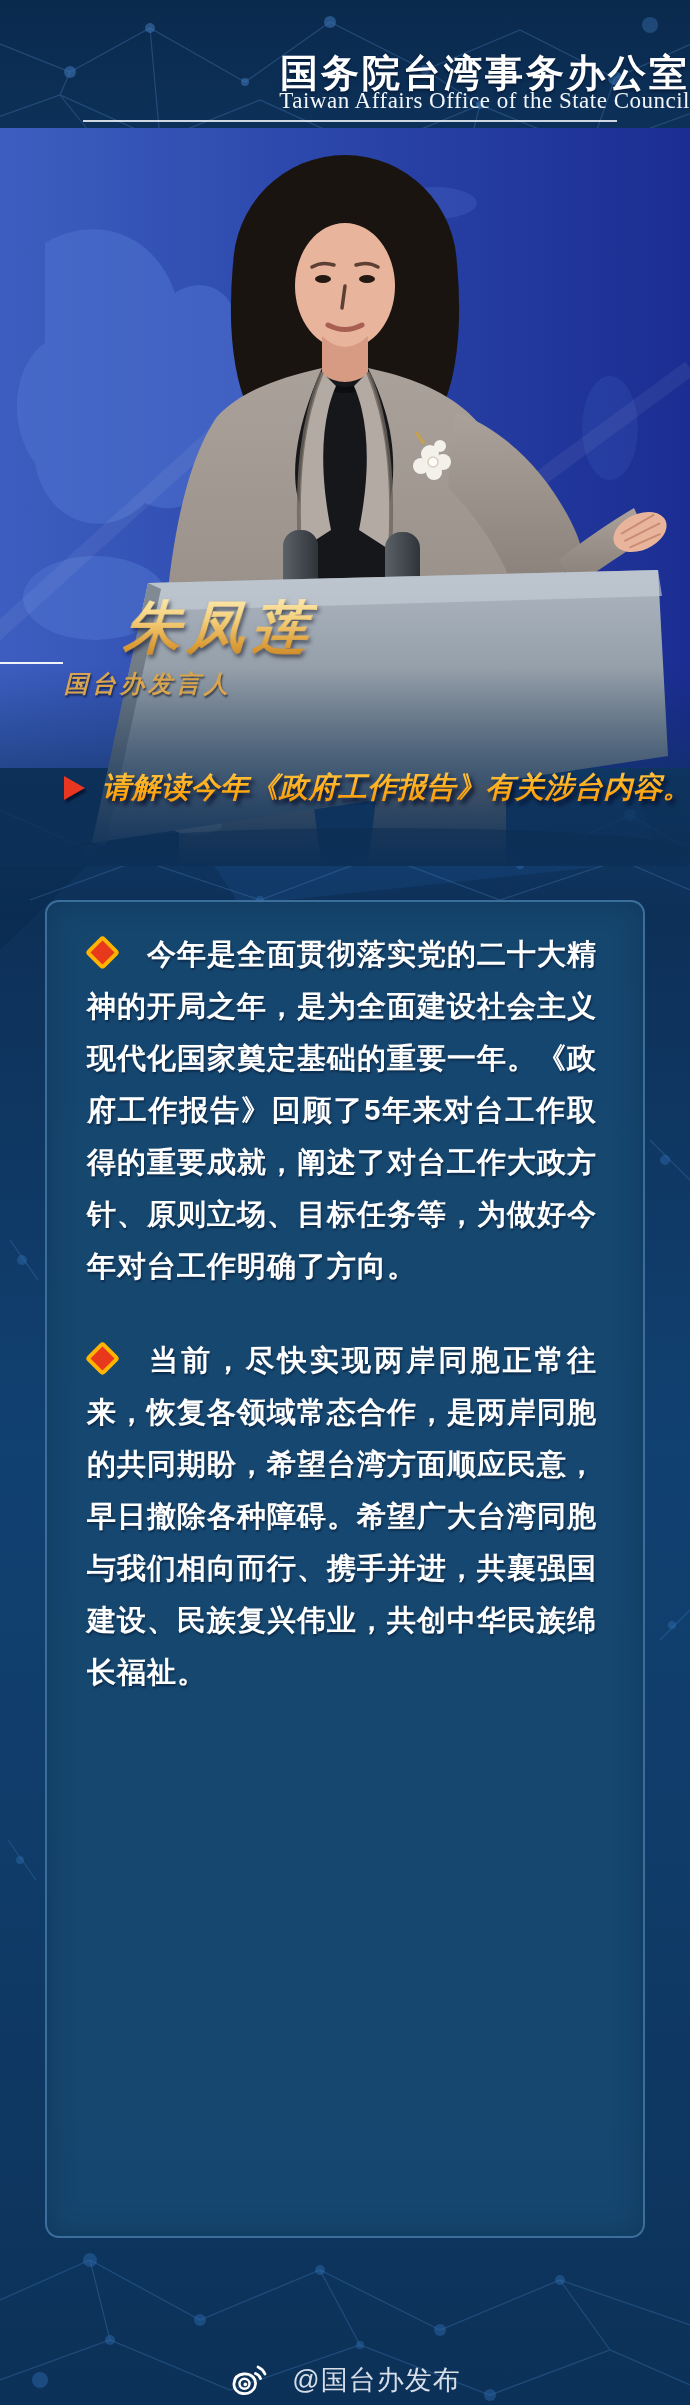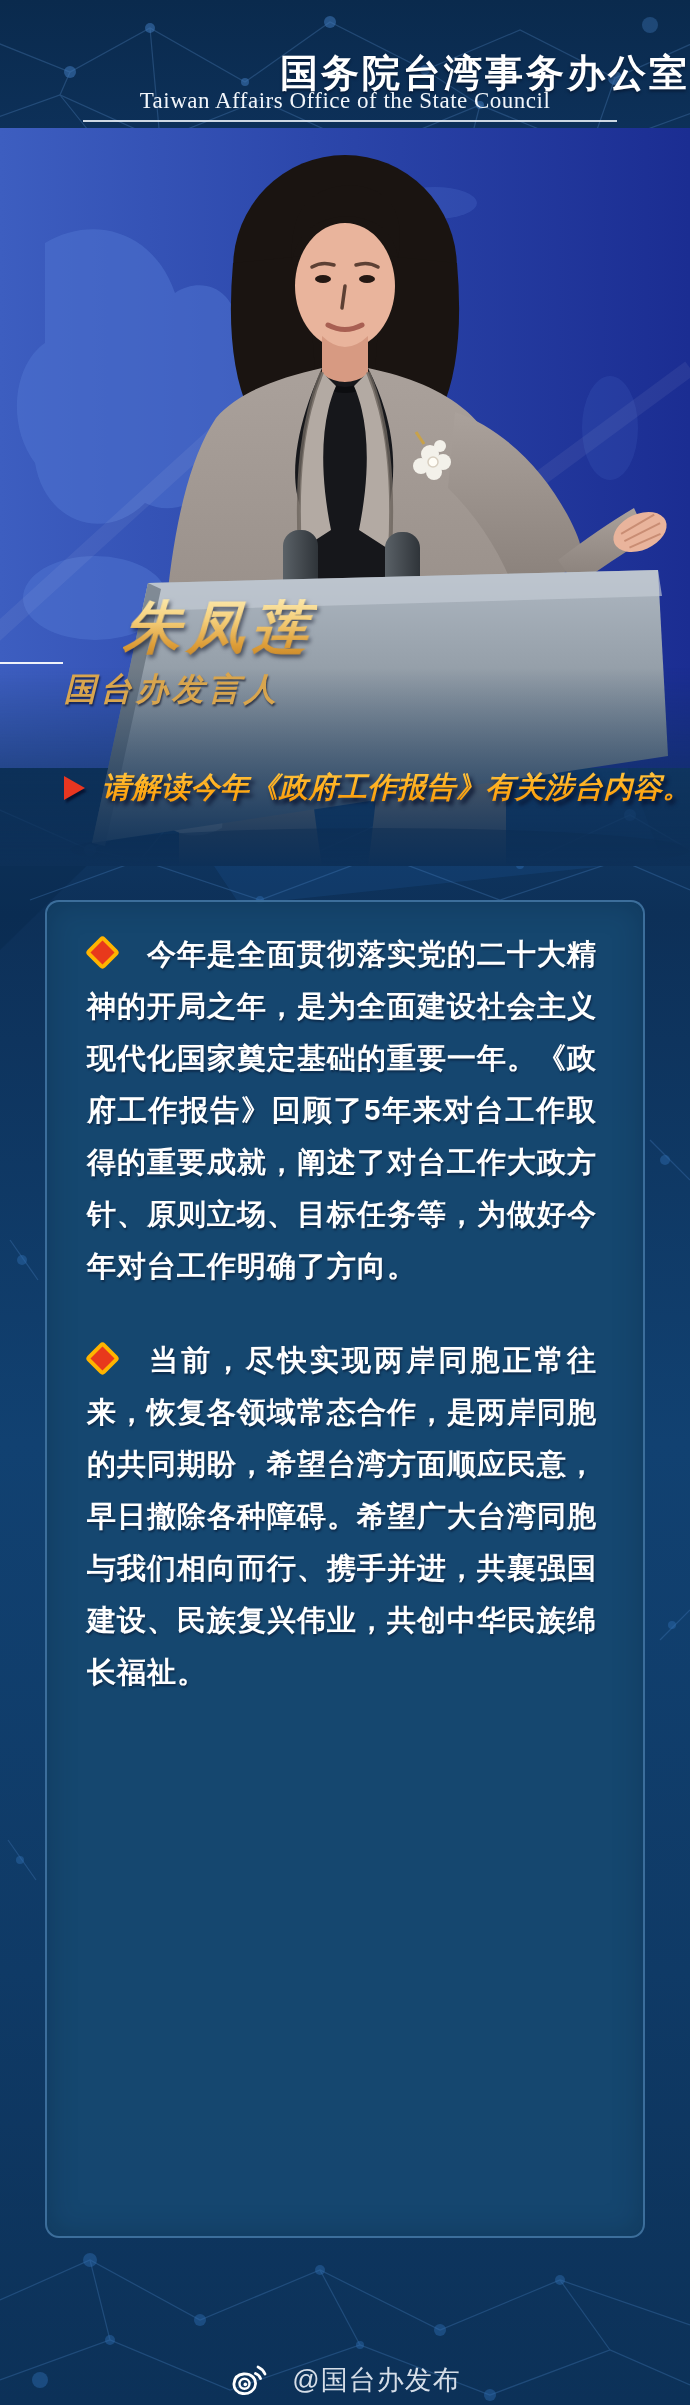--- a/index.html
+++ b/index.html
@@ -11,21 +11,21 @@
   svg{display:block;}
   .abs{position:absolute;}
   
   .title-cn{
     left:0;right:0;top:48px;text-align:right;color:#ffffff;
     font-family:Liberation Serif, serif;
     font-size:38px;font-weight:700;letter-spacing:3px;
     text-shadow:0 2px 3px rgba(0,10,30,.55);
   }
   .title-en{
-    left:0;right:0;top:88px;text-align:center;color:#f2f6fb;
+    left:0;right:0;top:88px;text-align:right;color:#f2f6fb;
     font-family:"Liberation Serif","DejaVu Serif",serif;
     font-size:23px;font-weight:400;letter-spacing:.5px;
   }
   .header-divider{left:83px;top:120px;width:534px;height:2px;background:rgba(240,246,252,.85);}
   .date-line{
     left:0;right:0;top:136px;text-align:center;color:#ffe604;
     font-size:33px;font-weight:700;letter-spacing:3px;
     text-shadow:0 2px 2px rgba(0,10,30,.5);
   }
   
@@ -35,21 +35,21 @@
     left:124px;top:590px;z-index:3;
     font-size:57px;font-weight:900;letter-spacing:7px;font-style:italic;
     background:linear-gradient(180deg,#fdf0bd 0%,#f5d07c 38%,#dc9c37 72%,#bd7c20 100%);
     -webkit-background-clip:text;background-clip:text;color:transparent;
     filter:drop-shadow(2px 3px 2px rgba(0,5,25,.55));
     transform:skewX(-3deg);
   }
   .name-underline{left:0;top:662px;width:63px;height:2px;background:rgba(255,255,255,.92);z-index:3;}
   .speaker-role{
     left:64px;top:668px;z-index:3;color:#d8a54e;
-    font-size:32px;font-weight:700;font-style:italic;letter-spacing:4px;
+    font-size:24px;font-weight:700;font-style:italic;letter-spacing:4px;
     text-shadow:1px 2px 2px rgba(0,5,25,.6);
   }
   
   .question-row{left:56px;top:768px;width:610px;display:flex;align-items:center;z-index:3;padding-left:8px;}
   .red-triangle{
     width:0;height:0;flex:0 0 auto;
     border-left:21px solid #e93620;border-top:12px solid transparent;border-bottom:12px solid transparent;
     filter:drop-shadow(2px 3px 1px rgba(4,12,40,.8));
   }
   .question-text{

